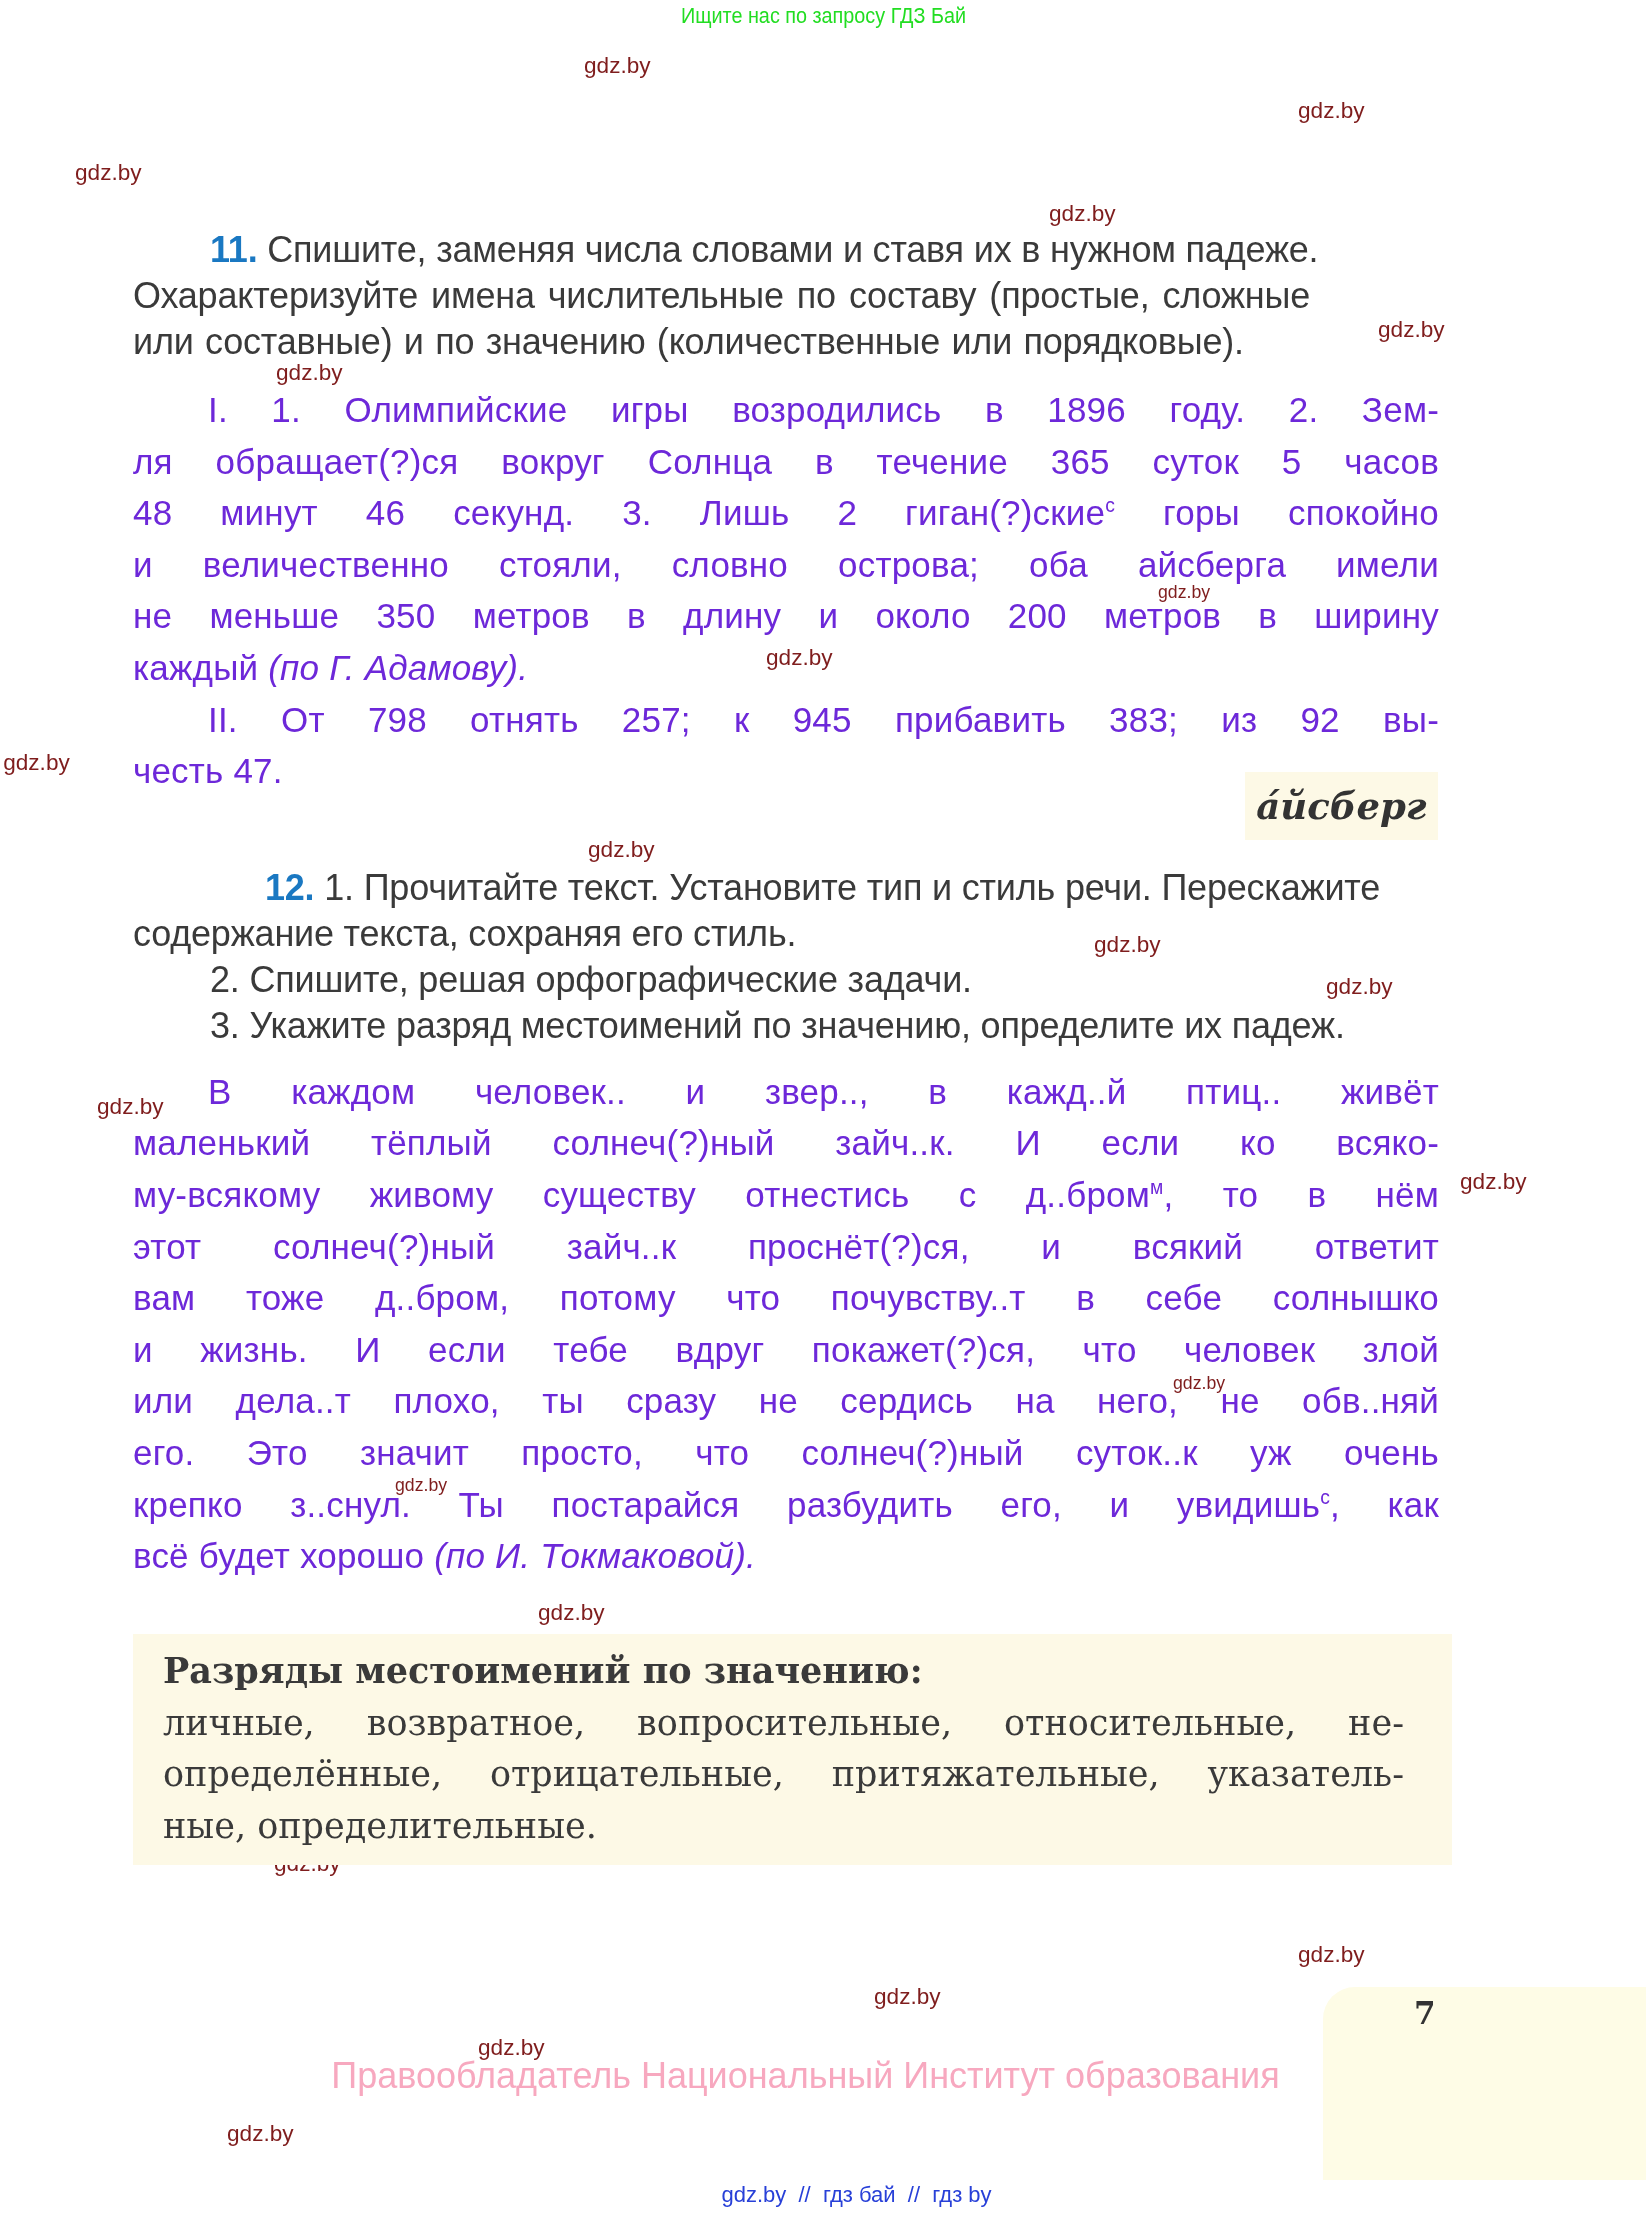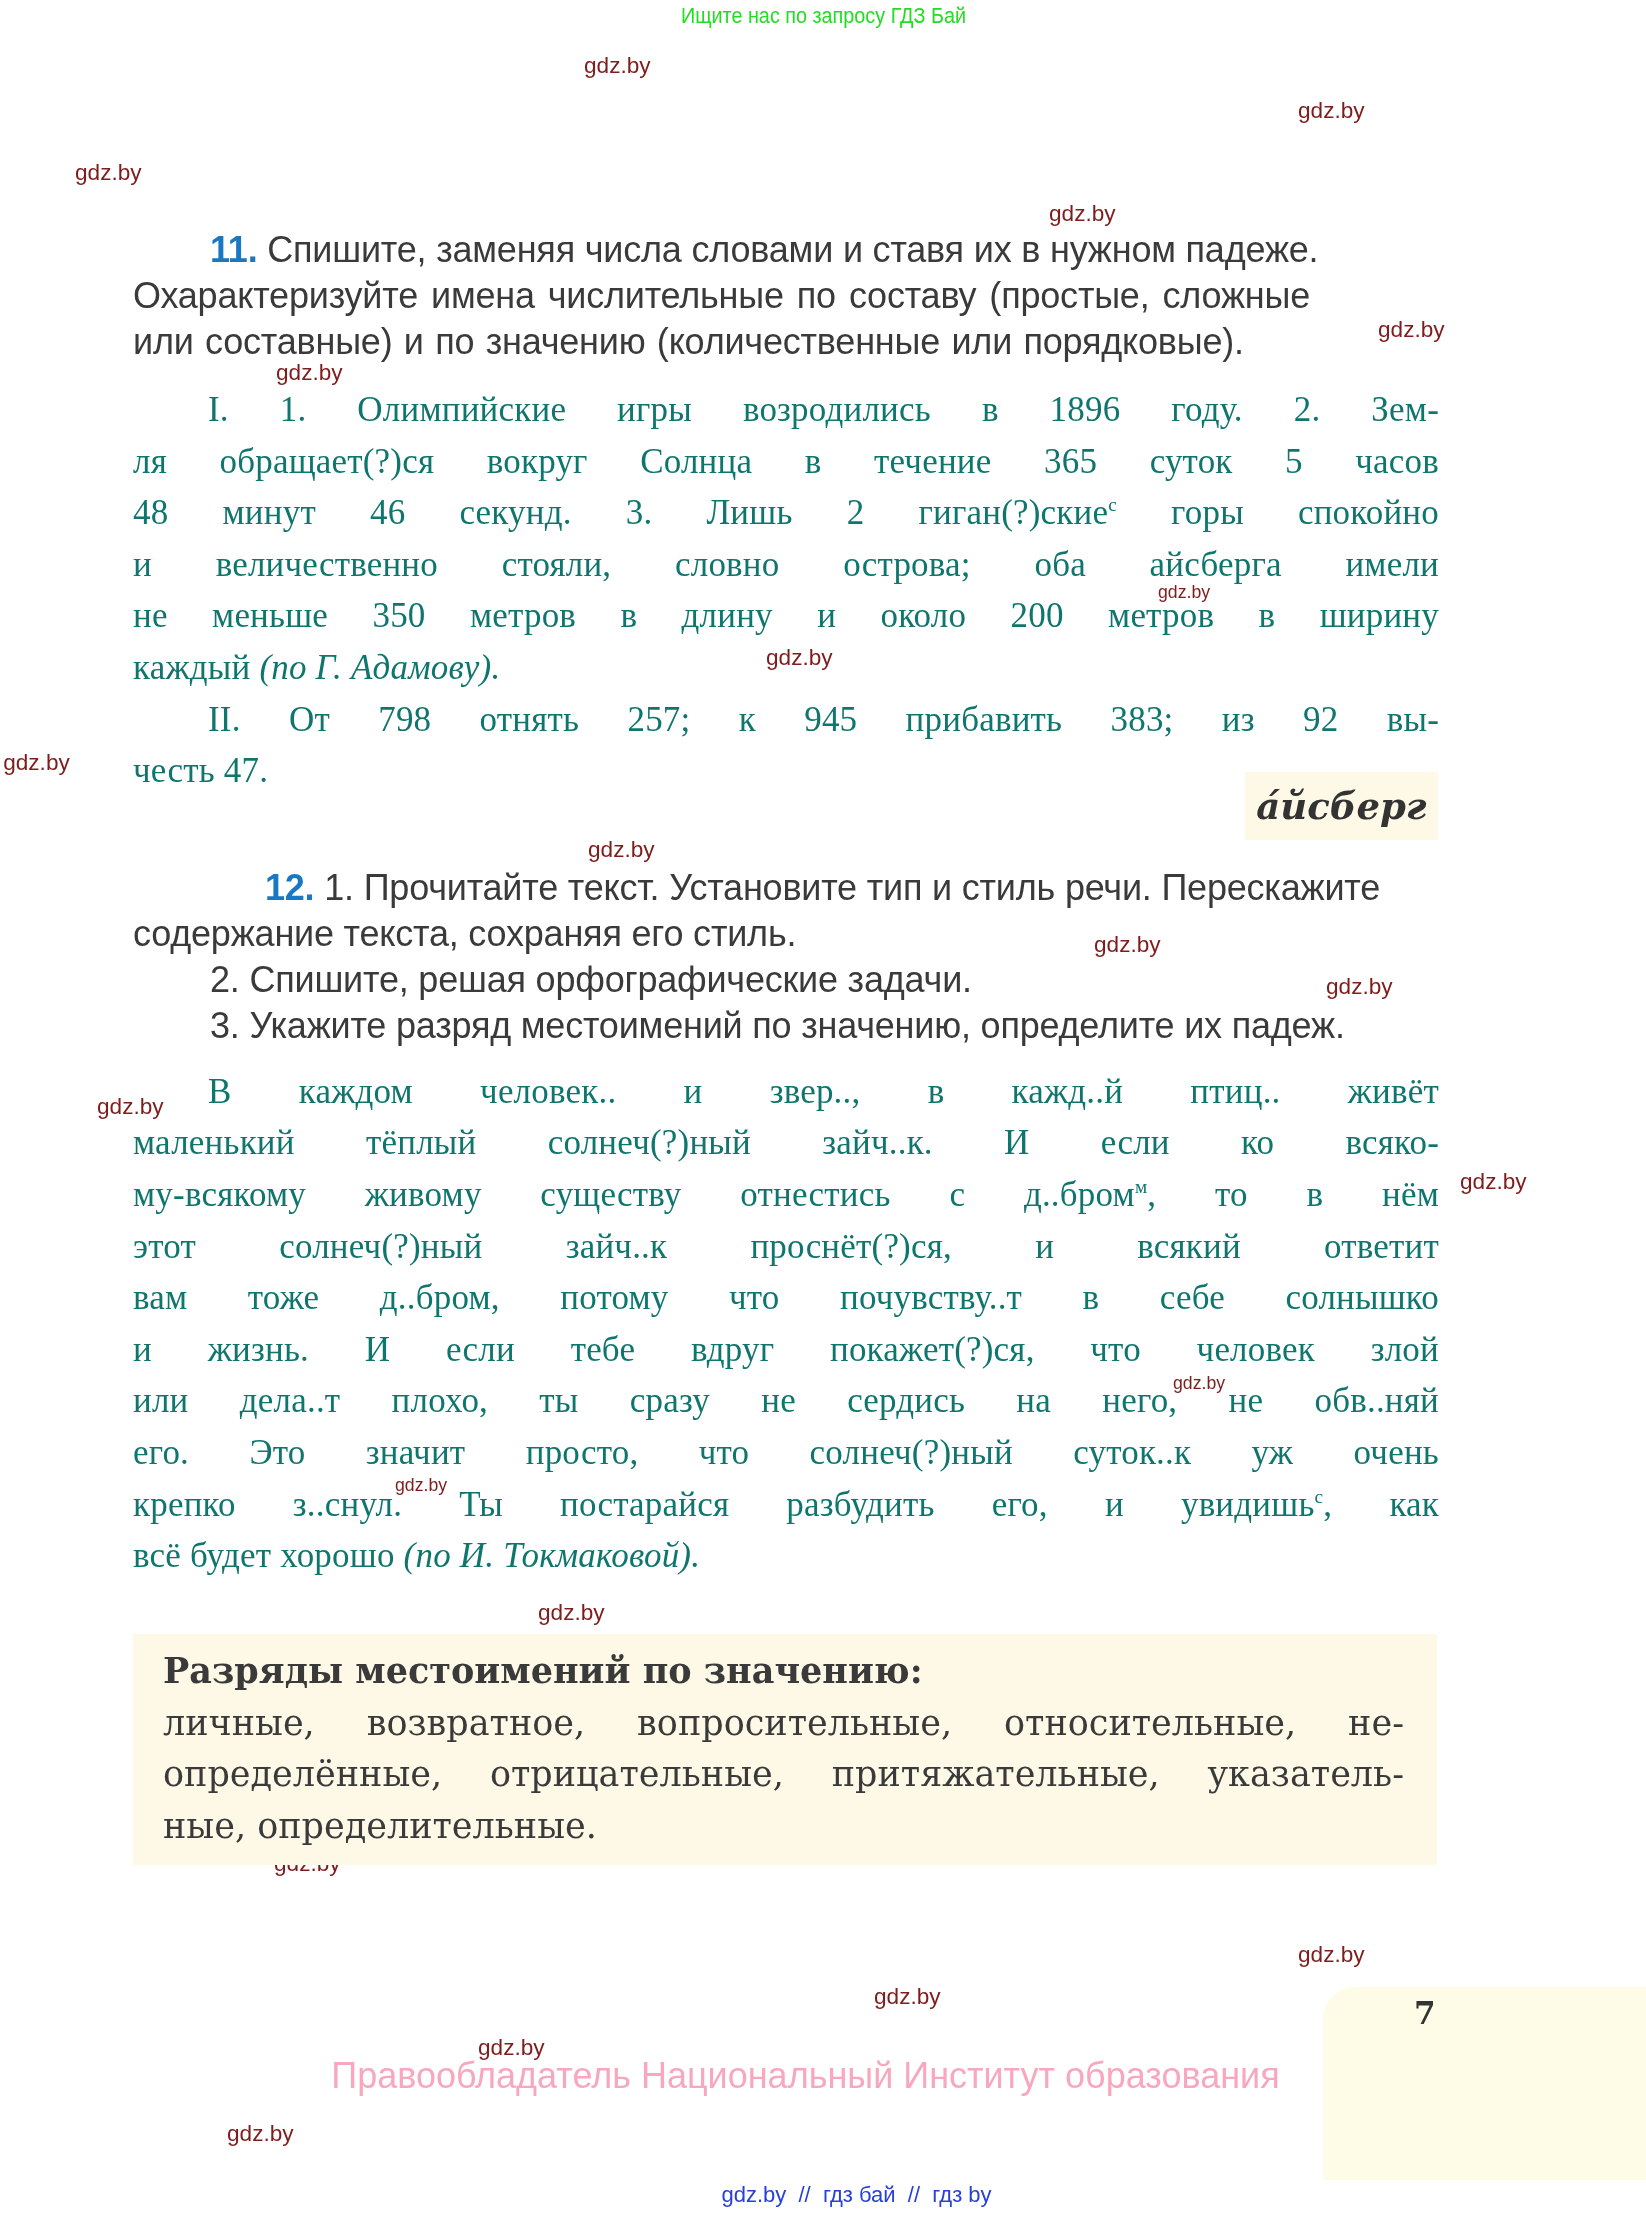--- a/index.html
+++ b/index.html
@@ -16,34 +16,34 @@
   }
   .wm { color: #7f1d1d; font-size: 22.6px; font-family: "Liberation Sans", sans-serif; white-space: nowrap; }
   .sans-line {
     position: absolute; left: 133px; width: 1306px;
     font-family: "Liberation Sans", sans-serif; font-size: 36px; color: #3a3a3a;
     white-space: nowrap; letter-spacing: -0.2px;
   }
   .ex-num { color: #1a78c2; font-weight: bold; }
   .serif-line {
     position: absolute; left: 133px; width: 1306px;
-    font-family: Liberation Serif, serif; font-size: 35px; color: #0f766e;
+    font-family: Liberation Sans, sans-serif; font-size: 35px; color: #6d28d9;
     white-space: nowrap; text-align: justify; text-align-last: justify;
     letter-spacing: 0.2px;
   }
   .serif-line.last { text-align-last: left; }
   .ital { font-style: italic; }
   .sup { font-size: 19.3px; vertical-align: super; line-height: 0; }
   .word-box {
     left: 1245px; top: 772px; width: 193px; height: 68px;
     background: #fdf9e6; display: flex; align-items: center; justify-content: center;
     font-family: "DejaVu Serif", serif; font-style: italic; font-weight: bold; font-size: 37px; color: #333;
   }
   .info-box {
-    left: 133px; top: 1634px; width: 1304px; height: 231px; background: #fdf9e6;
+    left: 133px; top: 1634px; width: 1304px; height: 231px; background: #fdf9e6; padding-left: 15px;
   }
   .info-line {
     position: absolute; left: 30px; width: 1241px;
     font-family: "DejaVu Serif", serif; font-size: 35px; color: #3a3a3a; white-space: nowrap;
     text-align: justify; text-align-last: justify;
   }
   .info-line.last { text-align-last: left; }
   .info-title { font-weight: bold; text-align-last: left; }
   .page-box {
     left: 1323px; top: 1987px; width: 323px; height: 193px;

